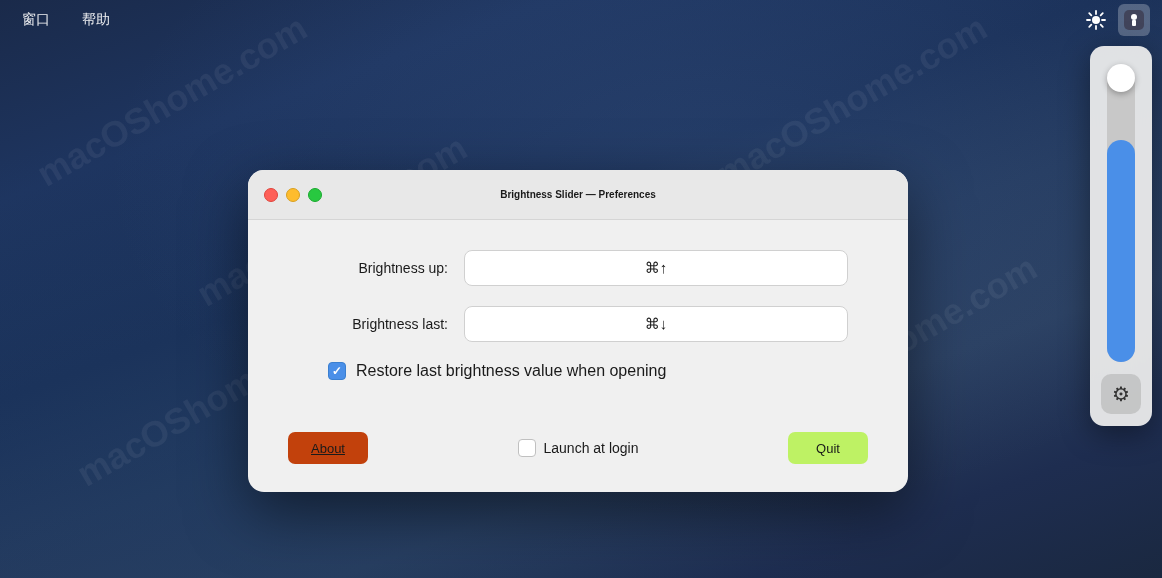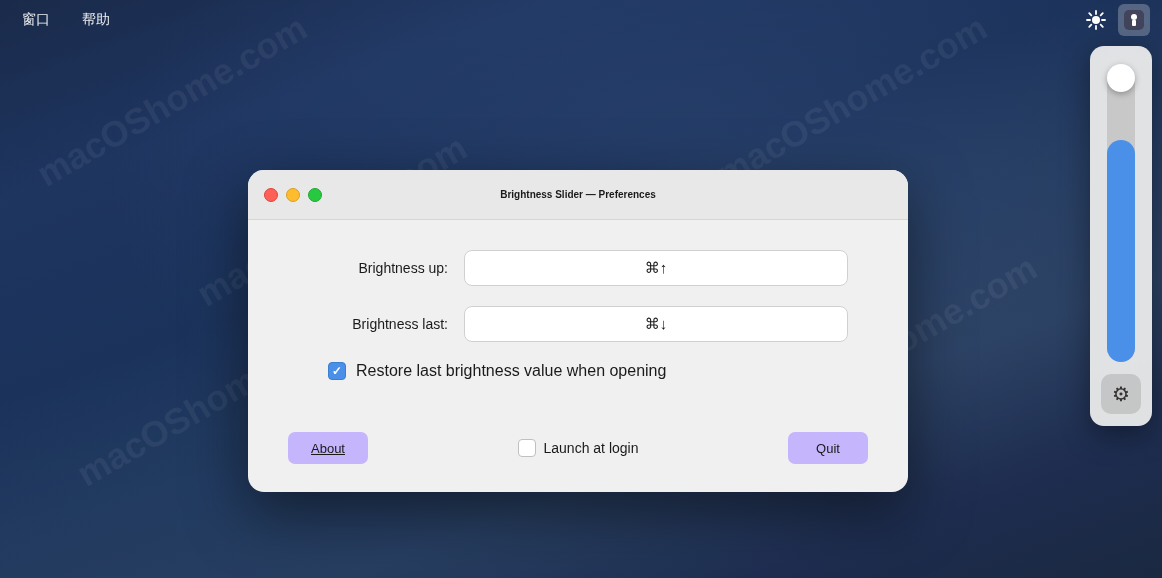--- a/index.html
+++ b/index.html
@@ -267,29 +267,29 @@
     .btn {
       height: 32px;
       border: none;
       border-radius: 7px;
       font-size: 13px;
       cursor: pointer;
       font-family: inherit;
     }
 
     .btn-about {
-      background: #c4b5fd;
+      background: #c2410c;
       color: #1a1a1a;
       padding: 0 8px;
       min-width: 80px;
       text-decoration: underline;
     }
 
     .btn-quit {
-      background: #c4b5fd;
+      background: #bef264;
       color: #1a1a1a;
       padding: 0 24px;
       min-width: 80px;
     }
 
     .launch-login-area {
       display: flex;
       align-items: center;
       gap: 8px;
       flex: 1;

